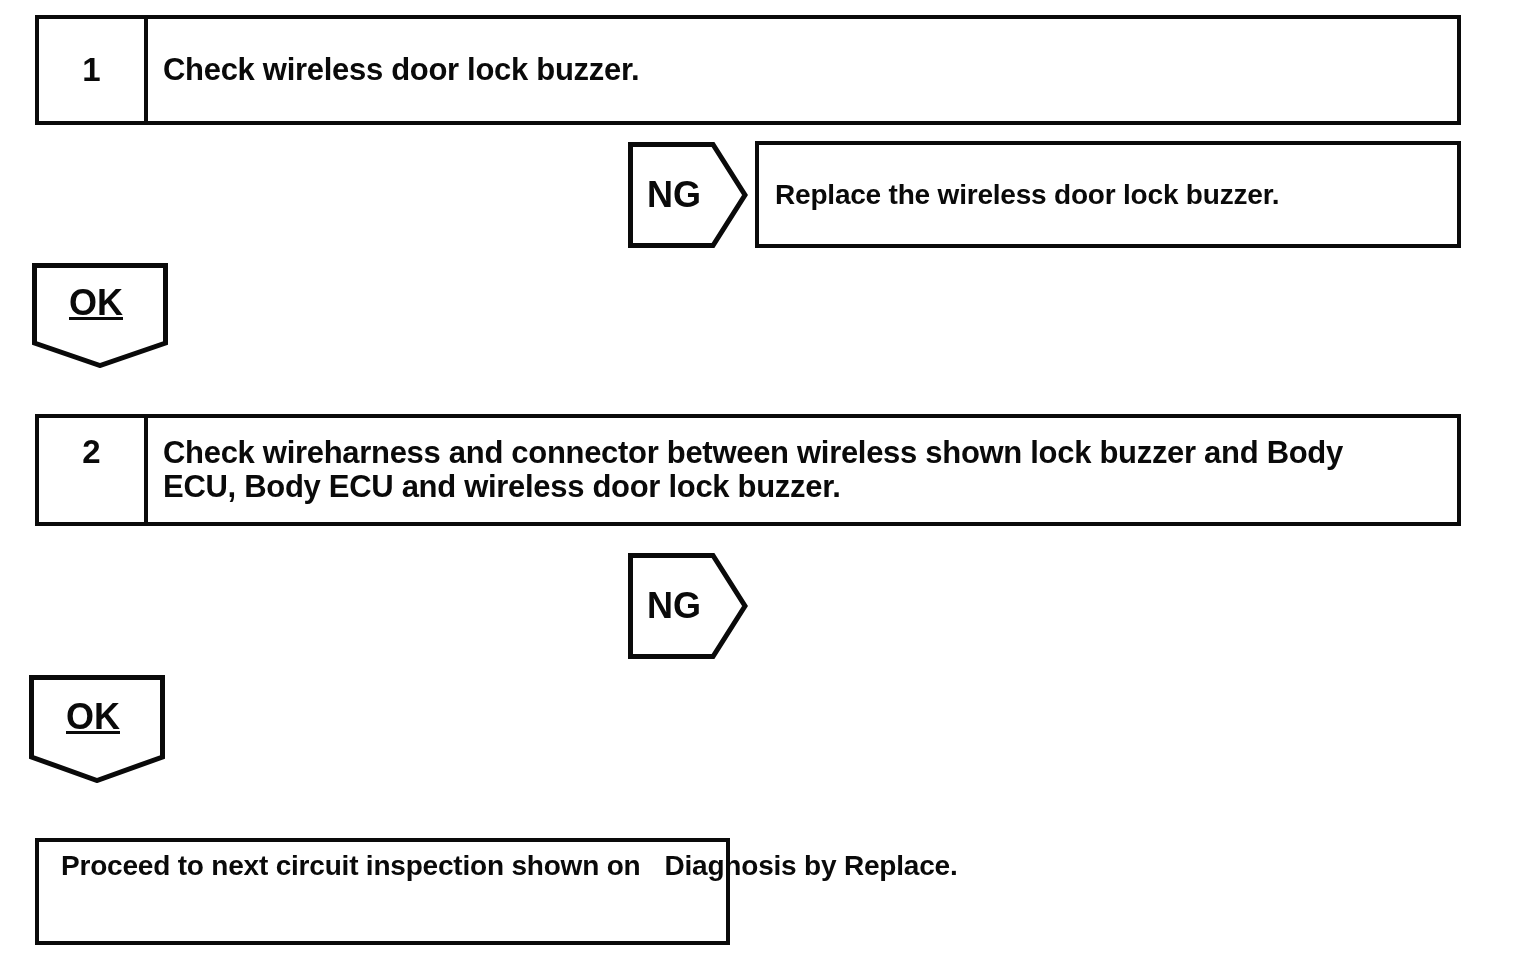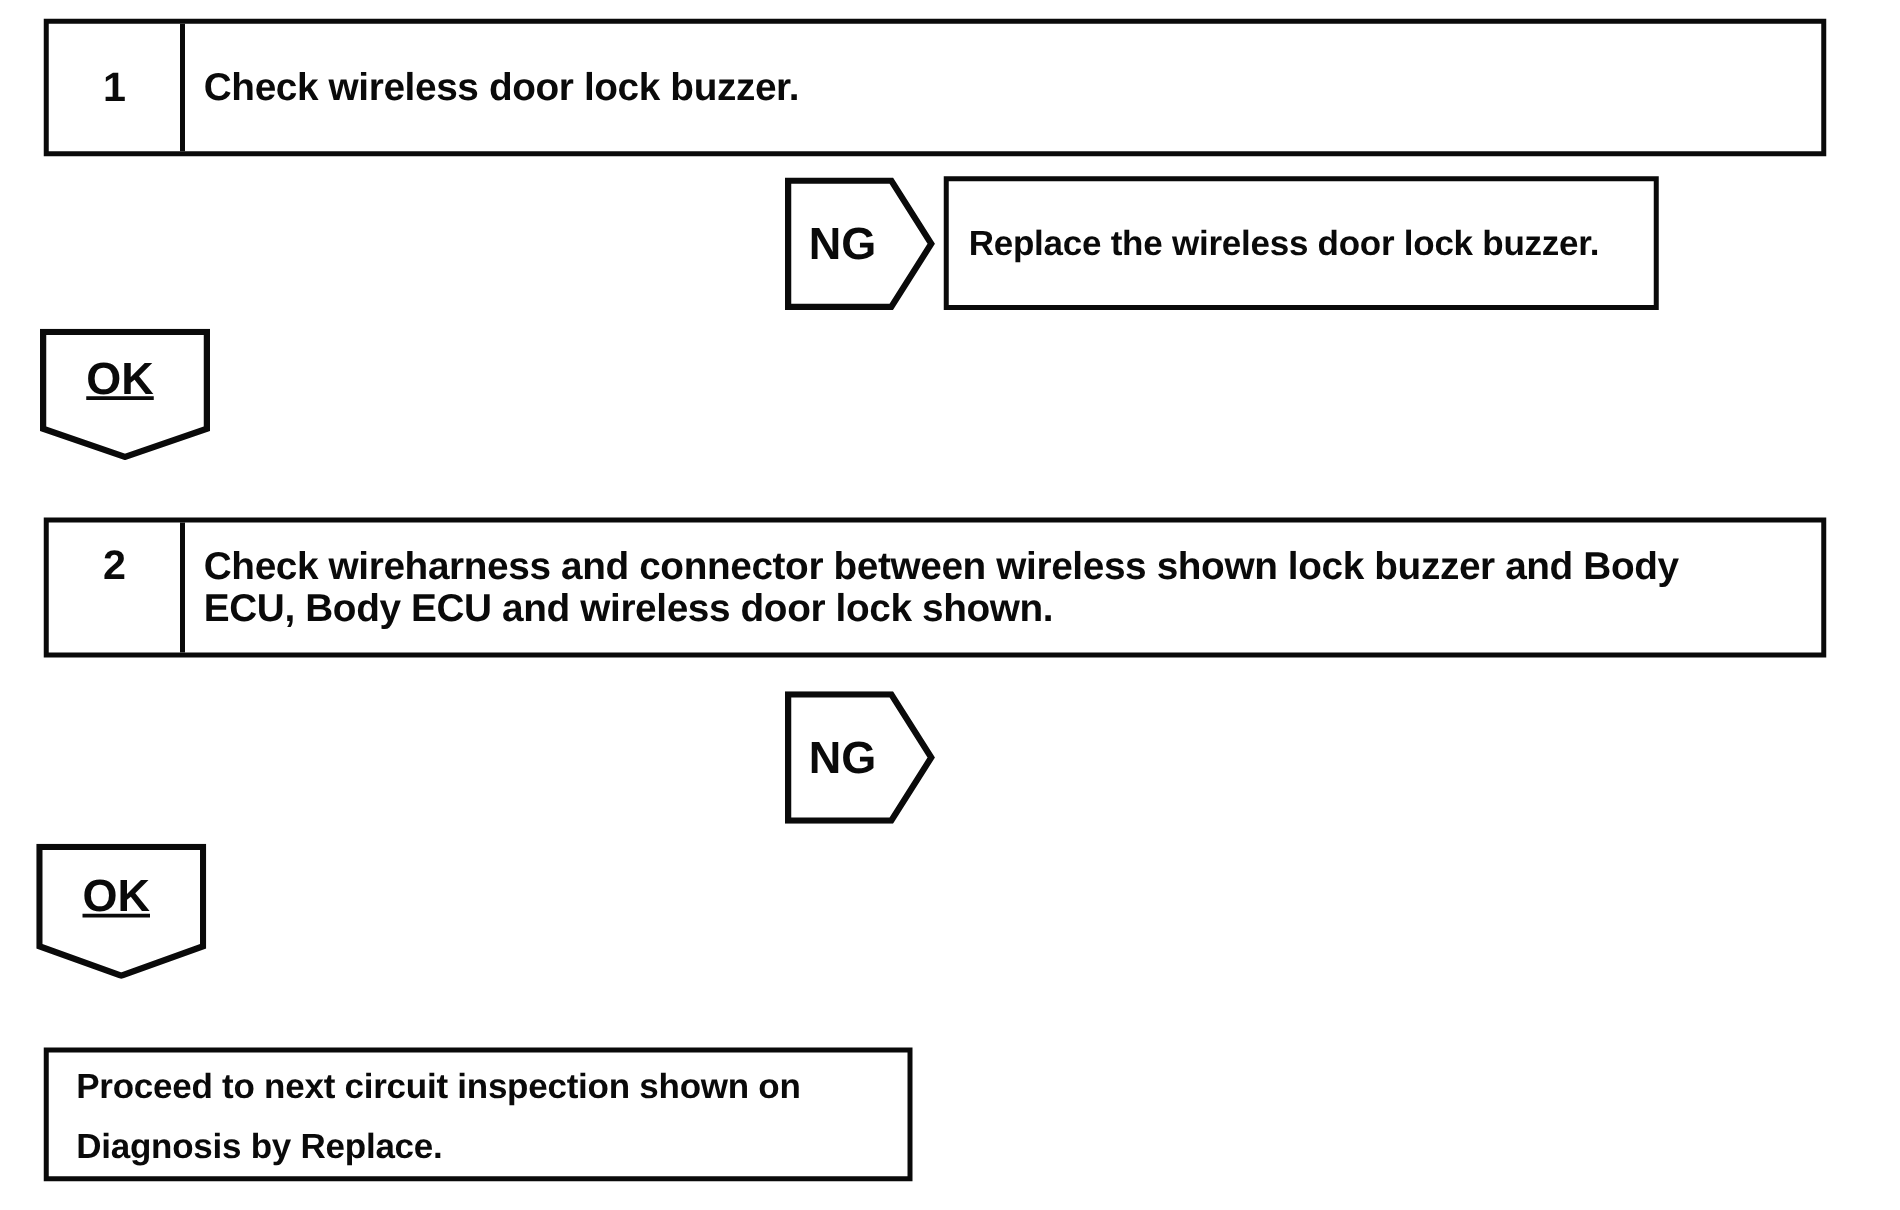--- a/index.html
+++ b/index.html
@@ -53,27 +53,27 @@
   .action-box {
     align-items: center;
     padding-left: 16px;
     font-weight: bold;
     font-size: 28px;
     letter-spacing: -0.2px;
   }
   .action-box .line { white-space: nowrap; }
   
   .final-box {
-    flex-direction: column;
-    justify-content: flex-end;
+    justify-content: space-between;
     padding-left: 22px;
     font-weight: bold;
     font-size: 28px;
     line-height: 48px;
     letter-spacing: -0.2px;
+    gap: 24px;
   }
   .final-box .line { white-space: nowrap; }
   
   .shape {
     position: absolute;
   }
   .shape svg { display: block; }
   .shape-label {
     position: absolute;
     display: flex;
@@ -97,36 +97,36 @@
     </div>
   </div>
 
   <div class="shape" style="left:628px; top:142px; width:120px; height:106px;">
     <svg width="120" height="106" viewBox="0 0 120 106">
       <polygon points="2.5,2.5 85,2.5 117,53 85,103.5 2.5,103.5" fill="#ffffff" stroke="#0a0a0a" stroke-width="5" stroke-linejoin="miter"></polygon>
     </svg>
     <div class="shape-label ng-label-pos">NG</div>
   </div>
 
-  <div class="box action-box" style="left:755px; top:141px; width:572px; height:107px;">
+  <div class="box action-box" style="left:755px; top:141px; width:706px; height:107px;">
     <div class="line">Replace the wireless door lock buzzer.</div>
   </div>
 
   <div class="shape" style="left:32px; top:263px; width:136px; height:105px;">
     <svg width="136" height="105" viewBox="0 0 136 105">
       <polygon points="2.5,2.5 133.5,2.5 133.5,80 68,102.5 2.5,80" fill="#ffffff" stroke="#0a0a0a" stroke-width="5" stroke-linejoin="miter"></polygon>
     </svg>
     <div class="shape-label ok-label-pos">OK</div>
   </div>
 
   <div class="box" style="left:35px; top:414px; width:1426px; height:112px;">
     <div class="step-num v-top">2</div>
     <div class="step-text">
       <div class="line">Check wireharness and connector between wireless shown lock buzzer and Body</div>
-      <div class="line">ECU, Body ECU and wireless door lock shown.</div>
+      <div class="line">ECU, Body ECU and wireless door lock buzzer.</div>
     </div>
   </div>
 
   <div class="shape" style="left:628px; top:553px; width:120px; height:106px;">
     <svg width="120" height="106" viewBox="0 0 120 106">
       <polygon points="2.5,2.5 85,2.5 117,53 85,103.5 2.5,103.5" fill="#ffffff" stroke="#0a0a0a" stroke-width="5" stroke-linejoin="miter"></polygon>
     </svg>
     <div class="shape-label ng-label-pos">NG</div>
   </div>
 

